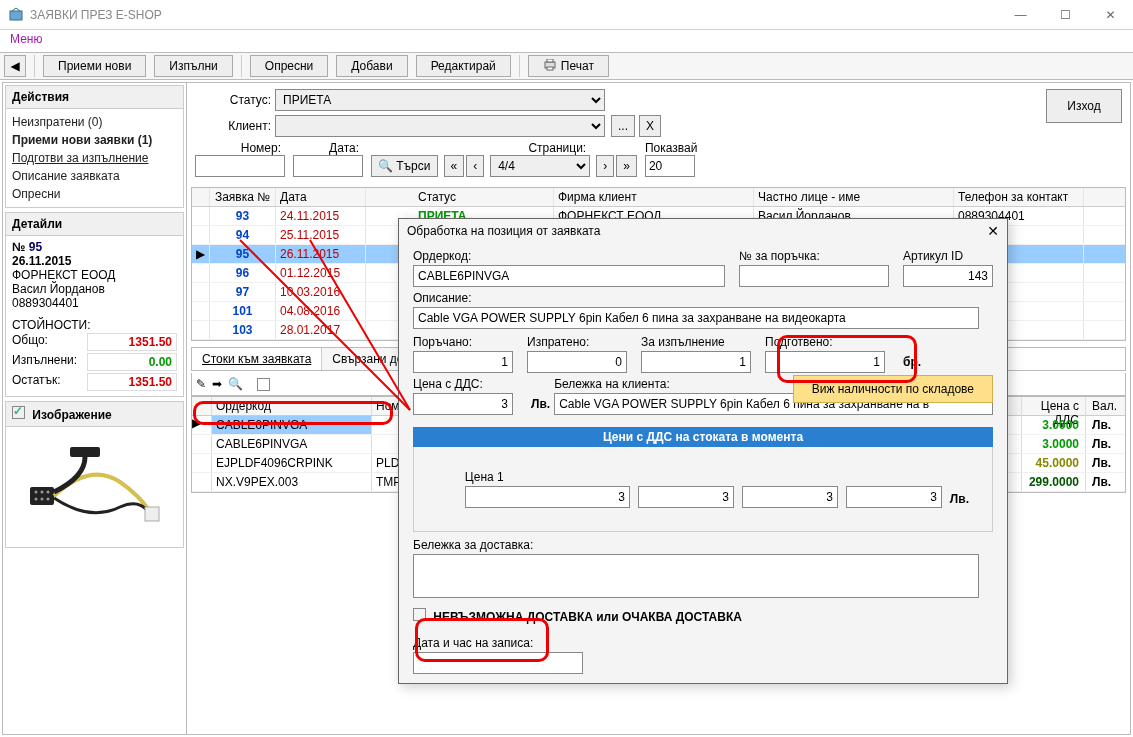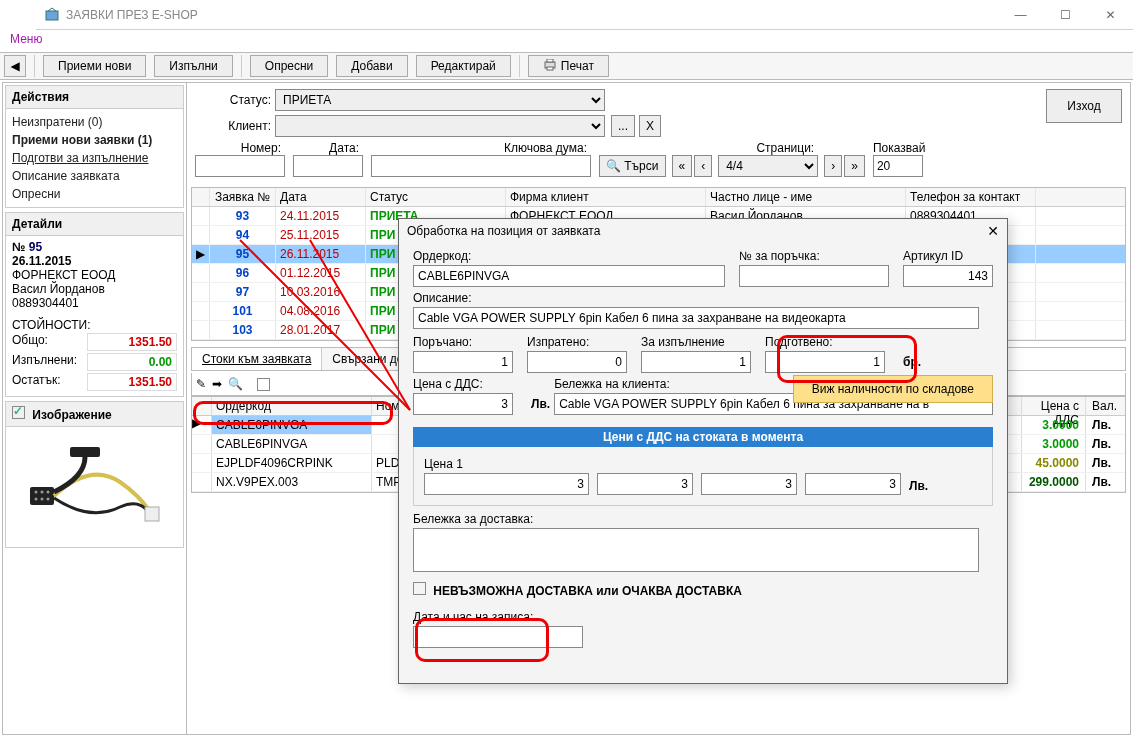--- a/index.html
+++ b/index.html
@@ -1,19 +1,19 @@
 <!DOCTYPE html>
 <html><head>
 <meta charset="utf-8">
 <style>
 * { box-sizing: border-box; margin: 0; padding: 0; font-family: "Segoe UI", Tahoma, Arial, sans-serif; font-size: 12px; }
 body { background: #fff; width: 1133px; height: 737px; position: relative; overflow: hidden; }
 
 
-.titlebar { height: 30px; background: #fff; border-bottom: 1px solid #d0d0d0; display: flex; align-items: center; padding: 0 8px; position: relative; margin-left: 36px; }
+.titlebar { height: 30px; background: #fff; border-bottom: 1px solid #d0d0d0; display: flex; align-items: center; padding: 0 8px; position: relative; }
 .titlebar .app-icon { width: 16px; height: 16px; margin-right: 6px; display: inline-flex; align-items: center; justify-content: center; }
 .titlebar .title { color: #888; }
 .winbtns { position: absolute; right: 0; top: 0; display: flex; }
 .winbtn { width: 45px; height: 30px; text-align: center; line-height: 30px; color: #666; }
 
 .menubar { height: 22px; padding: 2px 10px; color: #a21caf; }
 
 
 .toolbar { display: flex; align-items: center; border-top: 1px solid #bbb; border-bottom: 1px solid #bbb; background: #f6f6f6; height: 28px; }
 .tbtn { border: 1px solid #aaa; background: #eee; height: 22px; padding: 0 14px; margin: 0 4px; display: flex; align-items: center; }
@@ -49,21 +49,21 @@
 
 
 .grid { border: 1px solid #bbb; margin: 0 4px; }
 .grid .hdr, .grid .row { display: flex; }
 .grid .hdr { background: #f6f6f6; border-bottom: 1px solid #ccc; }
 .grid .cell { padding: 2px 4px; border-right: 1px solid #e5e5e5; overflow: hidden; white-space: nowrap; }
 .grid .row { border-bottom: 1px solid #f0f0f0; }
 
 .col-ord { width: 66px; text-align: center; }
 .col-date { width: 90px; }
-.col-status { width: 140px; }
+.col-status { width: 140px; margin-left: 48px; }
 .col-firm { width: 200px; }
 .col-person { width: 200px; }
 .col-phone { width: 130px; }
 
 .row .col-ord { color: #04c; font-weight: bold; }
 .row .col-date { color: #b00; }
 .row .col-status { color: #090; font-weight: bold; }
 
 .row.selected { background: #99ccff; }
 
@@ -92,21 +92,21 @@
 .modal .mtitle .close { font-size: 14px; cursor: pointer; }
 .modal .mbody { padding: 6px 14px; }
 .modal .mrow { display: flex; align-items: center; margin-bottom: 4px; }
 .modal label { display: block; margin-bottom: 2px; }
 .modal input[type=text] { height: 22px; border: 1px solid #888; padding: 1px 4px; width: 100%; }
 .modal .field { display: flex; flex-direction: column; margin-right: 14px; }
 .modal .numfield input { text-align: right; }
 
 .yellow-btn { background: #ffe08a; border: 1px solid #d4b04a; height: 28px; padding: 5px 18px; }
 .blue-bar { background: #2a7fd0; color: #fff; text-align: center; padding: 3px; font-weight: bold; margin-top: 6px; }
-.price-row { display: flex; align-items: flex-end; gap: 8px; border: 1px solid #ccc; border-top: none; padding: 10px; }
+.price-row { display: flex; align-items: flex-end; gap: 8px; border: 1px solid #ccc; border-top: none; padding: 23px; justify-content: flex-end; }
 .price-row input { width: 96px; text-align: right; }
 
 .mbtn { width: 120px; height: 30px; border: 1px solid #888; background: #eee; }
 
 
 .redring { position: absolute; border: 3px solid #e00; border-radius: 10px; z-index: 100; pointer-events: none; }
 svg.annot { position: absolute; z-index: 99; pointer-events: none; }
 
 .imagebox { height: 120px; display: flex; align-items: center; justify-content: center; }
 .checkbox { display: inline-block; width: 13px; height: 13px; border: 1px solid #888; margin-right: 4px; position: relative; }
@@ -244,24 +244,20 @@
       </div>
       <div class="row">
         <div style="display:flex;flex-direction:column;margin-right:8px">
           <label>Номер:</label>
           <input type="text" style="width: 90px;">
         </div>
         <div style="display:flex;flex-direction:column;margin-right:8px">
           <label>Дата:</label>
           <input type="text" style="width: 70px;">
         </div>
-        <div style="display:flex;flex-direction:column;margin-right:8px">
-          <label>Ключова дума:</label>
-          <input type="text" style="width: 220px;">
-        </div>
         <button class="smallbtn" style="align-self:flex-end">🔍 <span>Търси</span></button>
         <button class="smallbtn" style="align-self:flex-end;margin-left:6px">«</button>
         <button class="smallbtn" style="align-self:flex-end;margin-left:2px">‹</button>
         <div style="display:flex;flex-direction:column;margin:0 6px">
           <label>Страници:</label>
           <select style="width:100px"><option>4/4</option></select>
         </div>
         <button class="smallbtn" style="align-self:flex-end">›</button>
         <button class="smallbtn" style="align-self:flex-end;margin-left:2px">»</button>
         <div style="display:flex;flex-direction:column;margin-left:8px">

